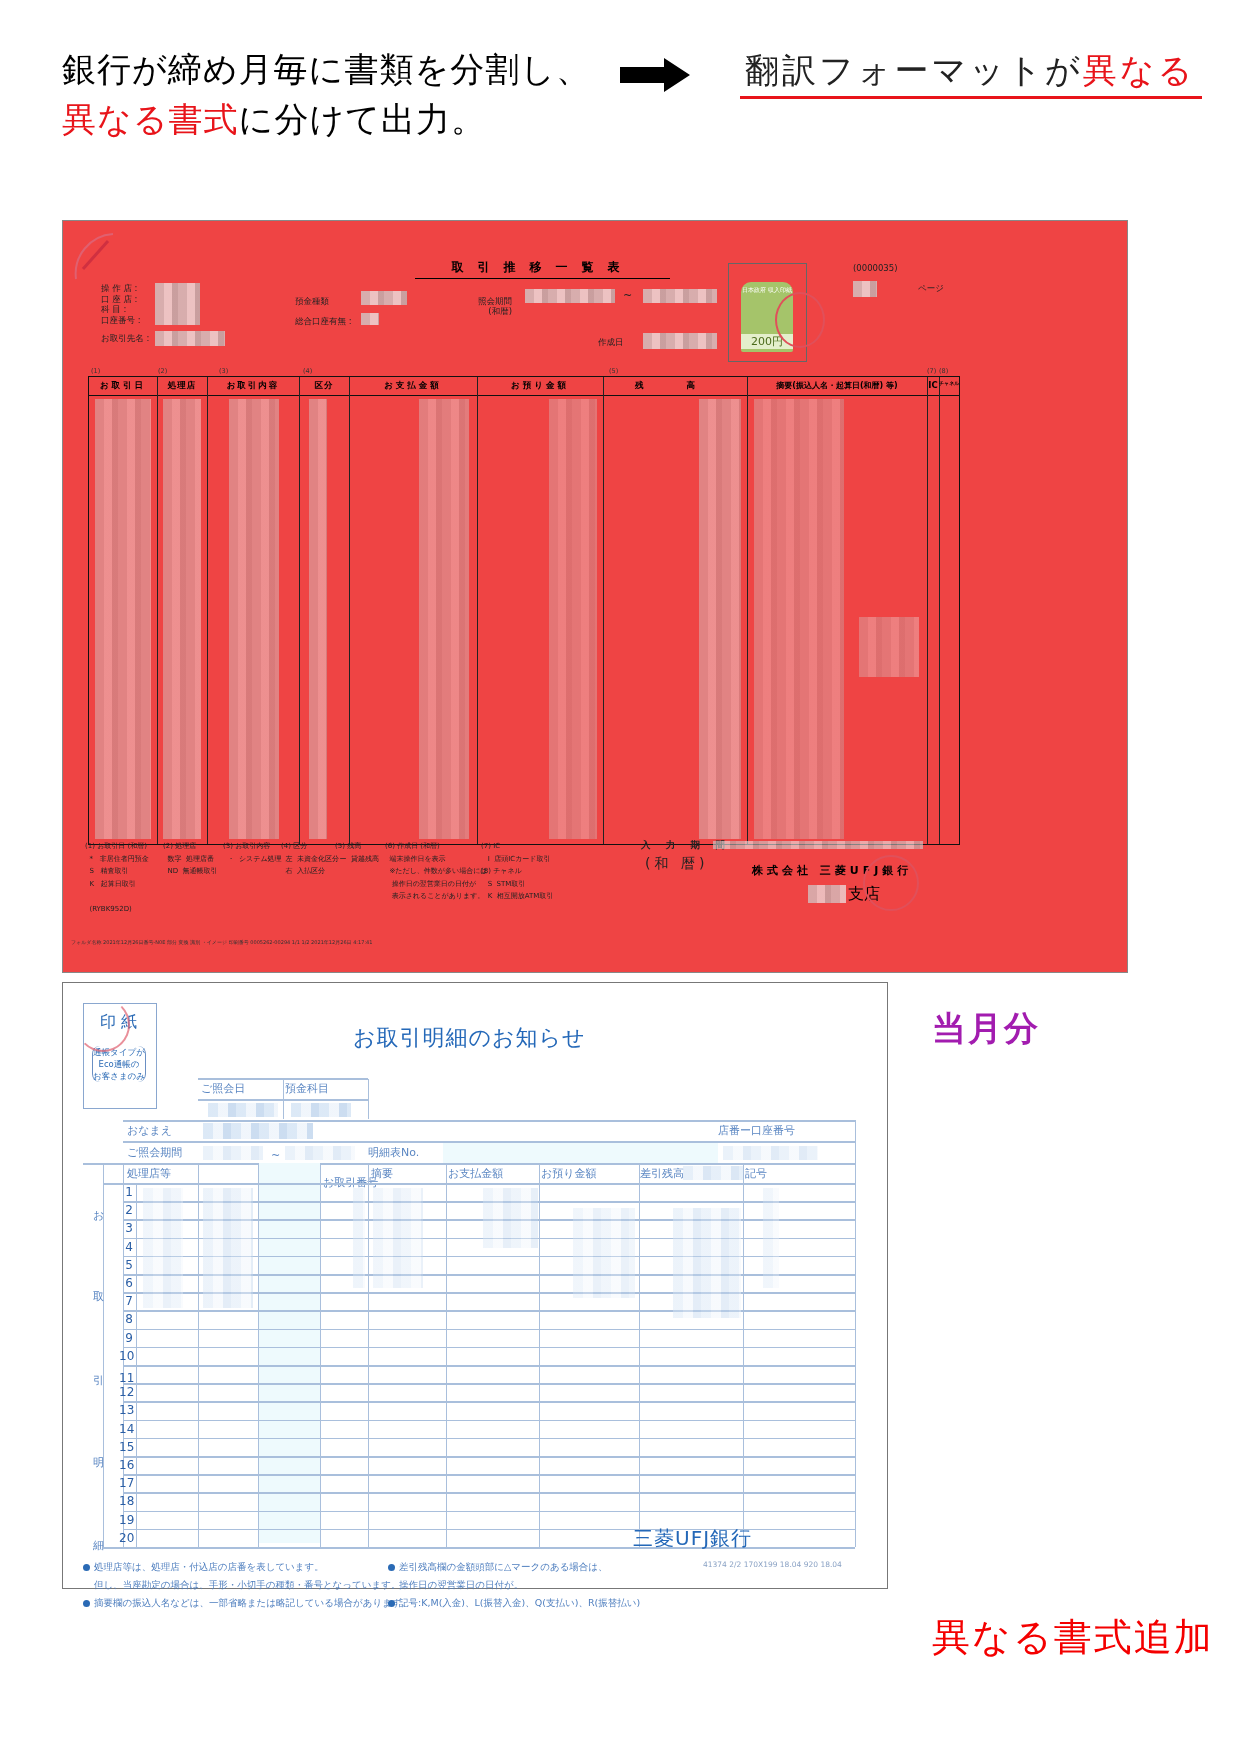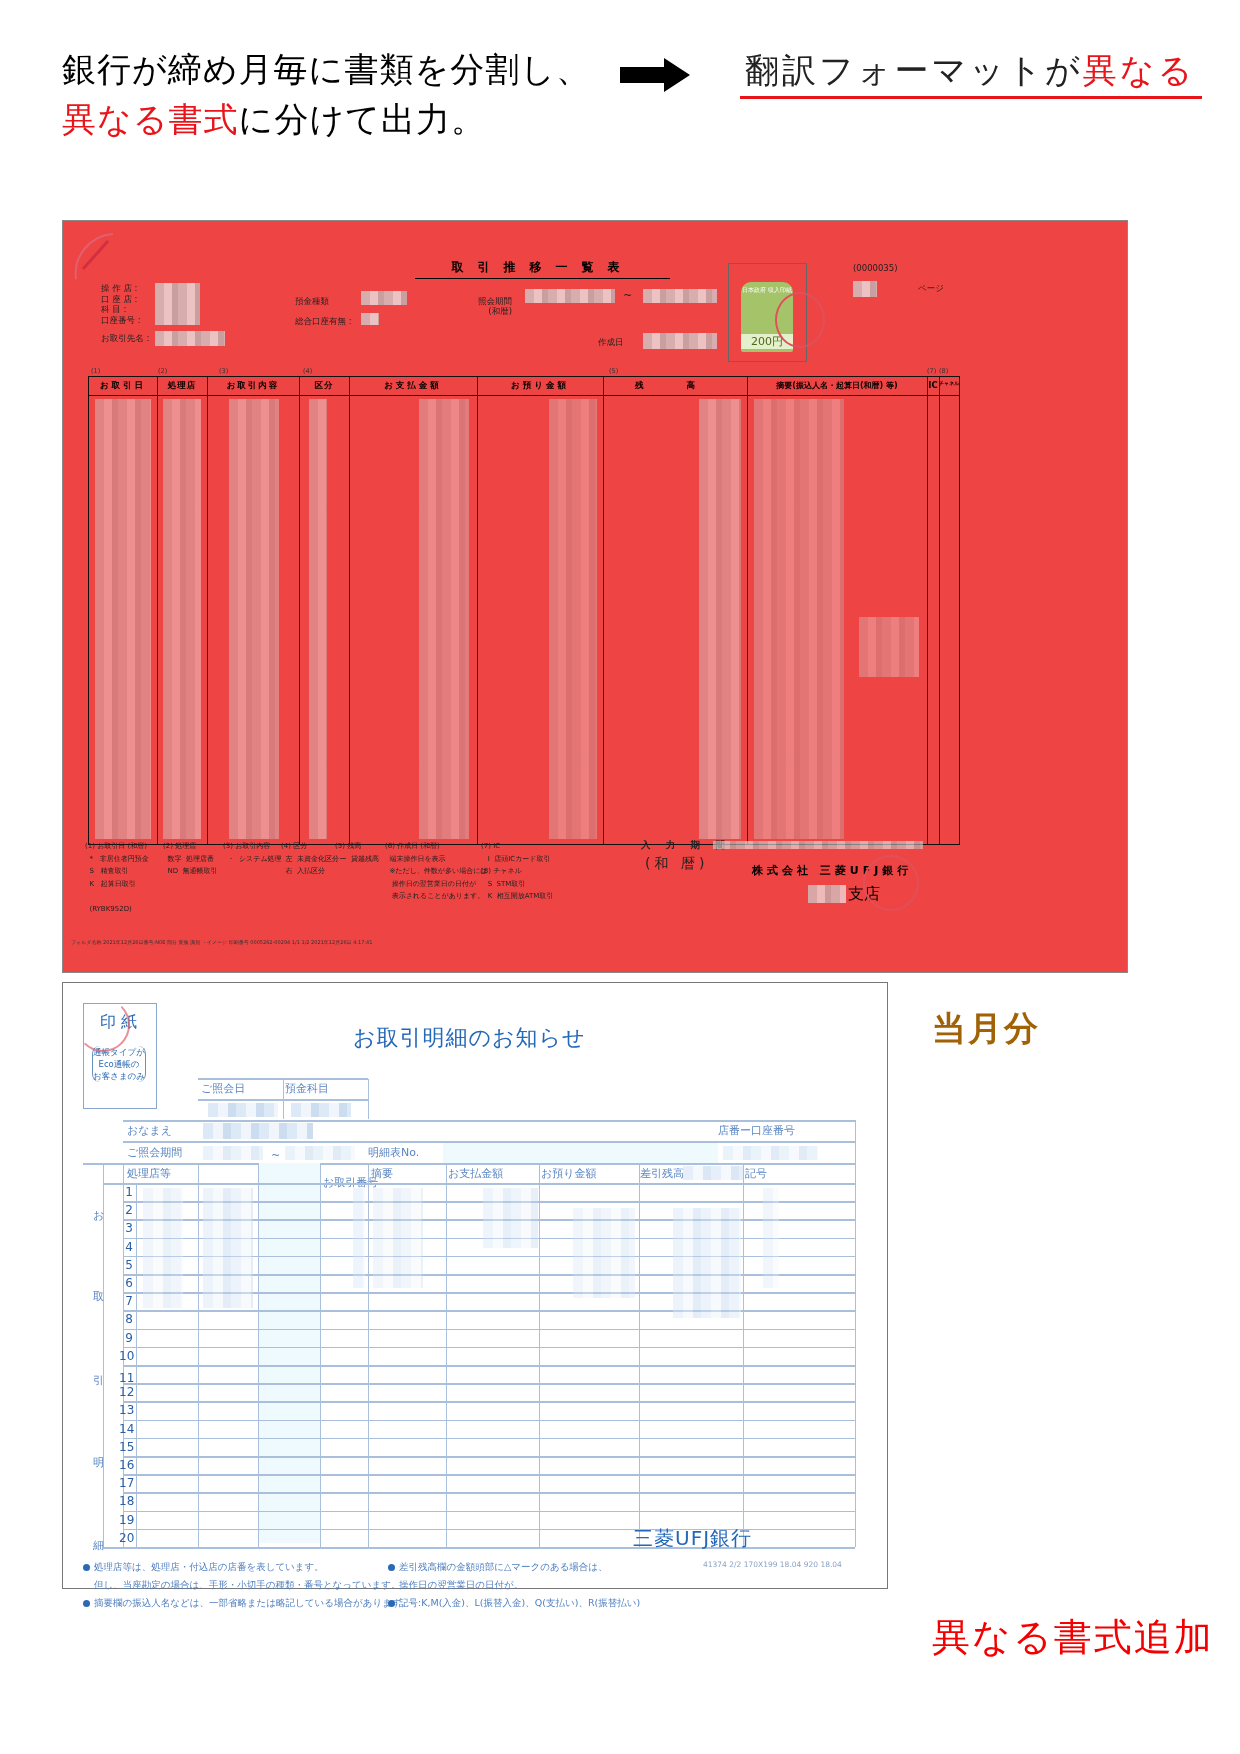--- a/index.html
+++ b/index.html
@@ -3,21 +3,21 @@
 <meta charset="utf-8">
 <style>
   html,body{margin:0;padding:0;background:#fff;}
   body{width:1240px;height:1754px;position:relative;overflow:hidden;font-family:"DejaVu Sans",sans-serif;color:#000;}
   .red{color:#e8141a;}
   
   .intro{position:absolute;left:62px;top:44px;font-size:34px;line-height:50px;letter-spacing:1px;}
   .arrow{position:absolute;left:620px;top:58px;width:70px;height:34px;}
   .format-label{position:absolute;left:745px;top:48px;font-size:34px;letter-spacing:3px;color:#222;}
   .format-line{position:absolute;left:740px;top:96px;width:462px;height:3px;background:#e8141a;}
-  .tag{position:absolute;font-weight:bold;color:#a16207;font-size:34px;letter-spacing:2px;}
+  .tag{position:absolute;font-weight:bold;color:#a21caf;font-size:34px;letter-spacing:2px;}
   .tag-normal{position:absolute;color:#f40000;font-size:38px;letter-spacing:2px;}
   
   .doc1{position:absolute;left:62px;top:220px;width:1064px;height:751px;border:1.5px solid #888;background:#ef4444;}
   .doc1 *{font-family:"DejaVu Sans",sans-serif;}
   .d1-title{position:absolute;left:352px;top:38px;width:255px;text-align:center;font-size:12px;letter-spacing:14px;font-weight:bold;border-bottom:1.5px solid #000;padding-bottom:2px;}
   .d1-small{position:absolute;font-size:8.5px;color:#222;white-space:nowrap;}
   .blur{position:absolute;background:repeating-linear-gradient(90deg,#d0d0d0 0 9px,#ececec 9px 17px,#bdbdbd 17px 23px);opacity:.75;}
   .d1-table{position:absolute;left:25px;top:155px;width:870px;height:467px;border:1.5px solid #111;}
   .d1-headrow{position:absolute;left:0;top:0;width:100%;height:18px;border-bottom:1.5px solid #111;}
   .d1-col{position:absolute;top:0;height:100%;border-left:1.2px solid #222;}

